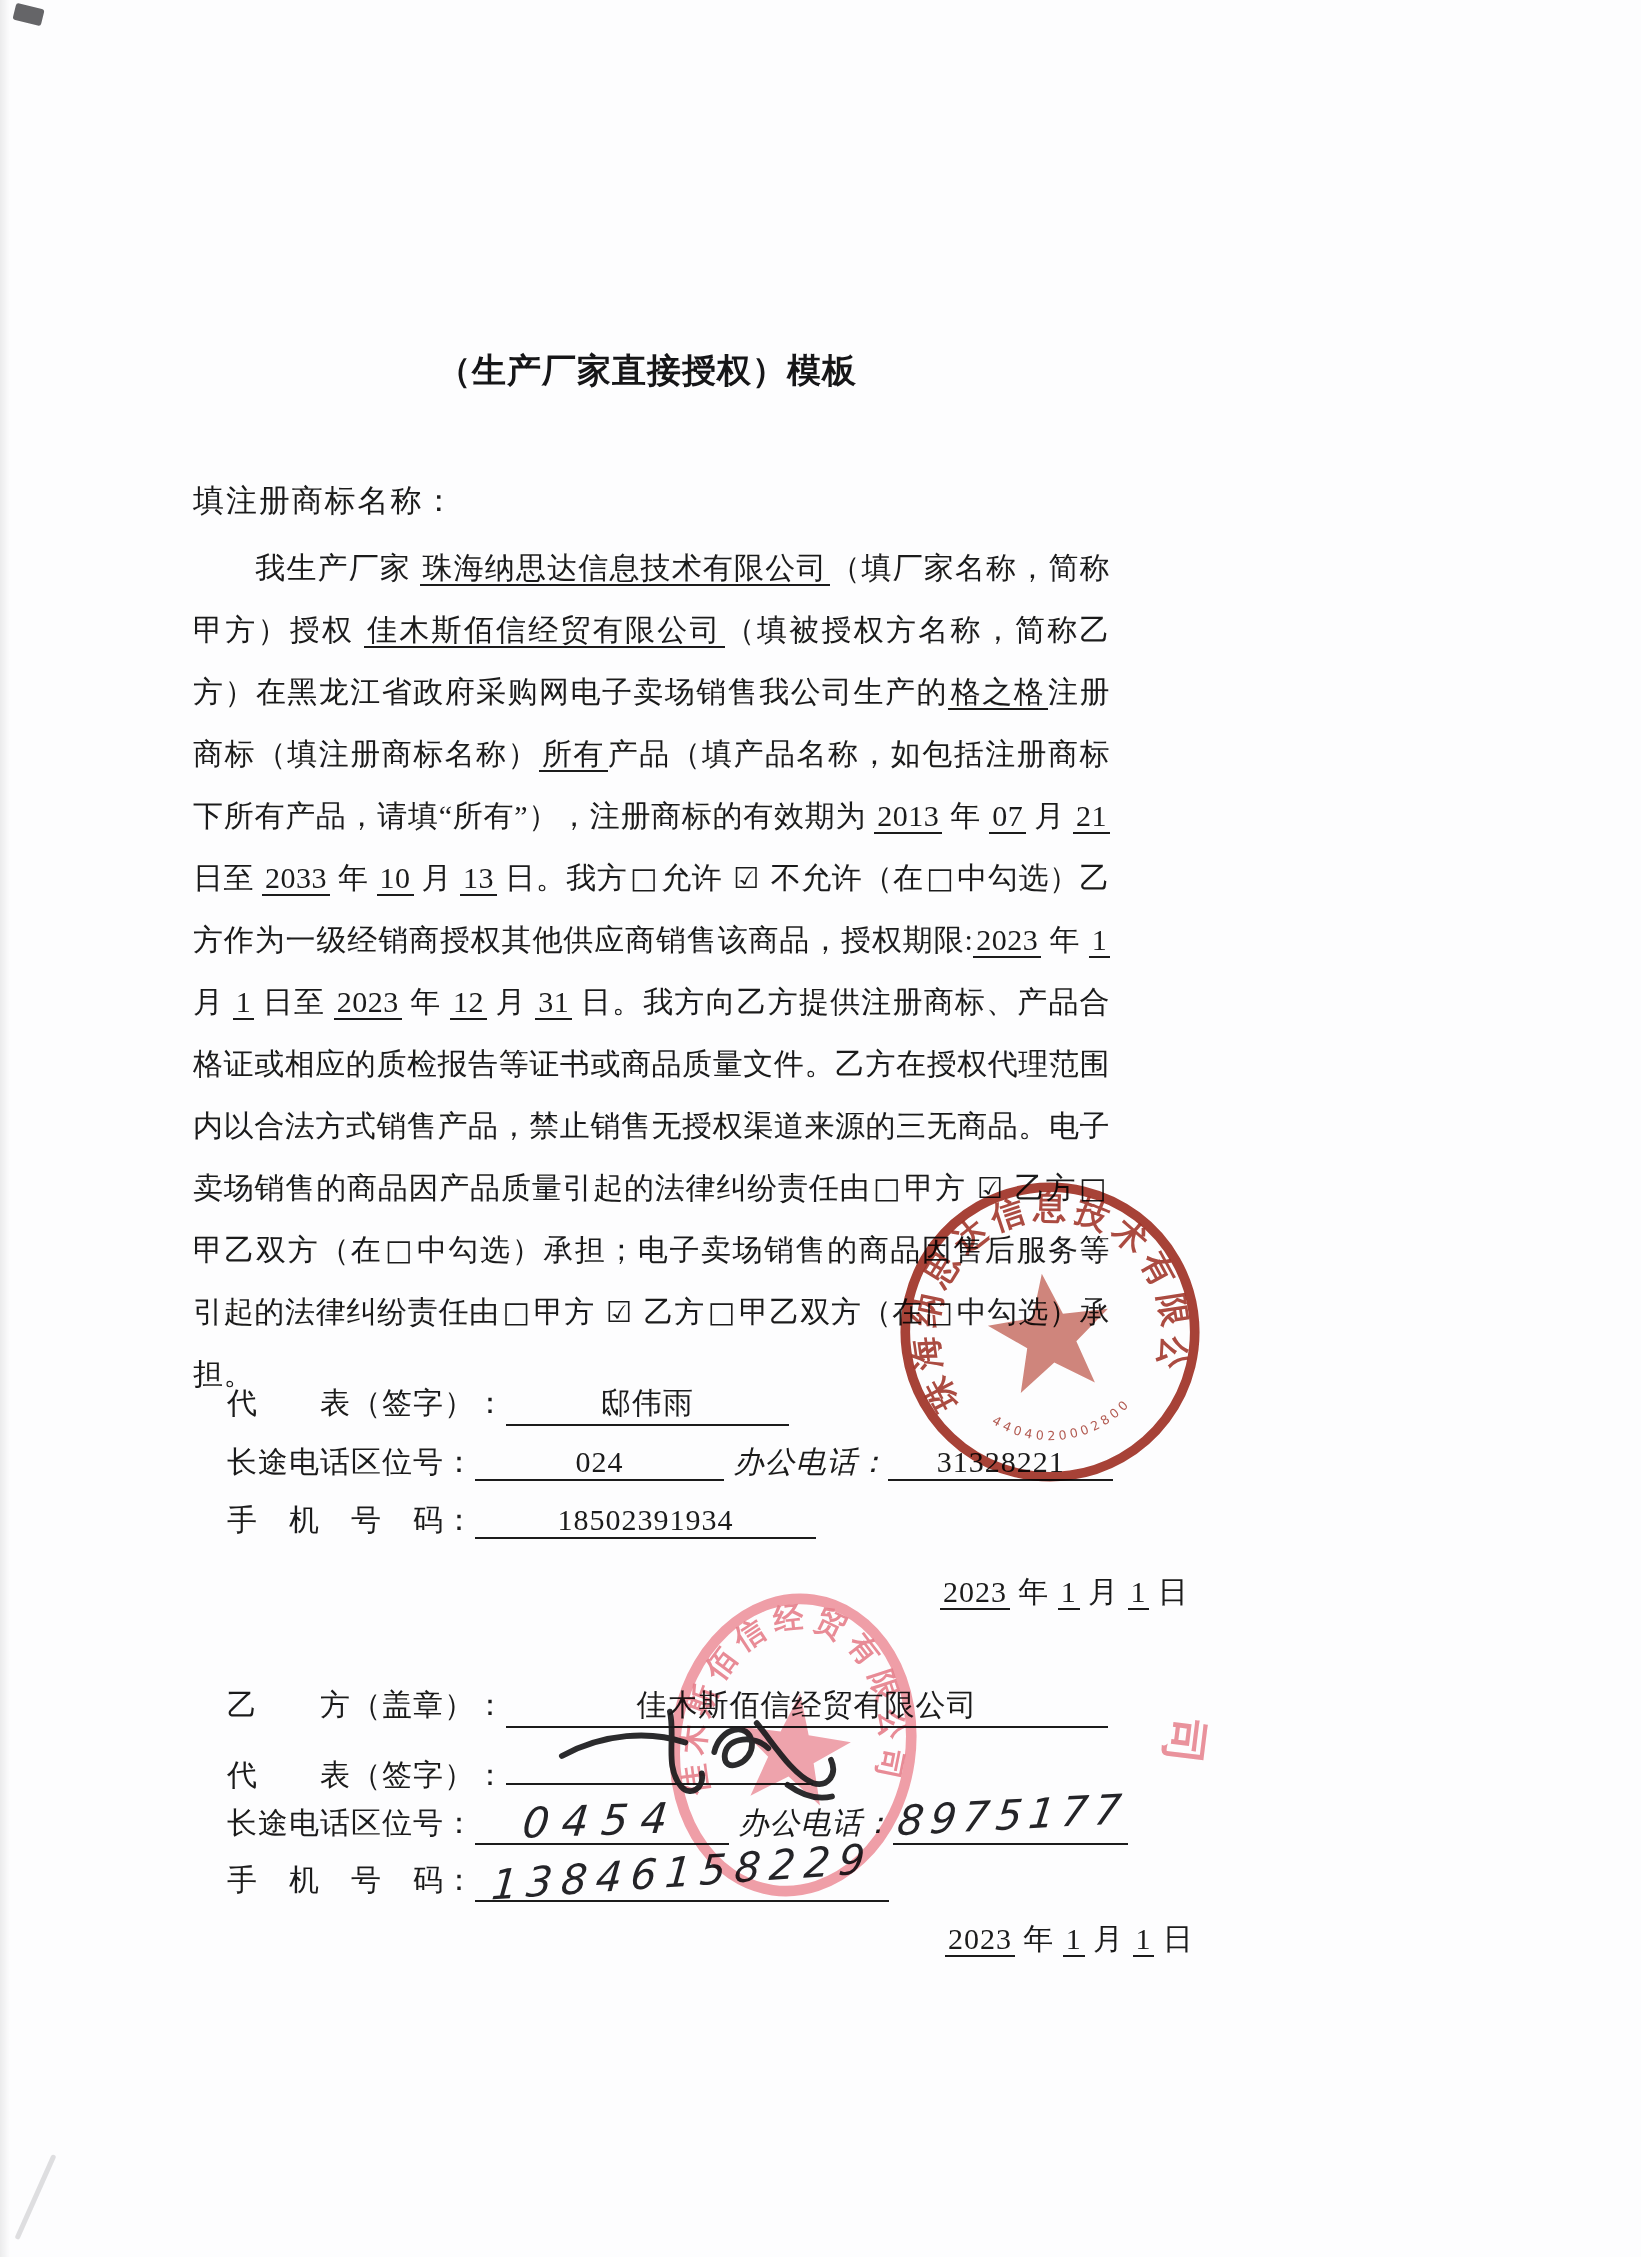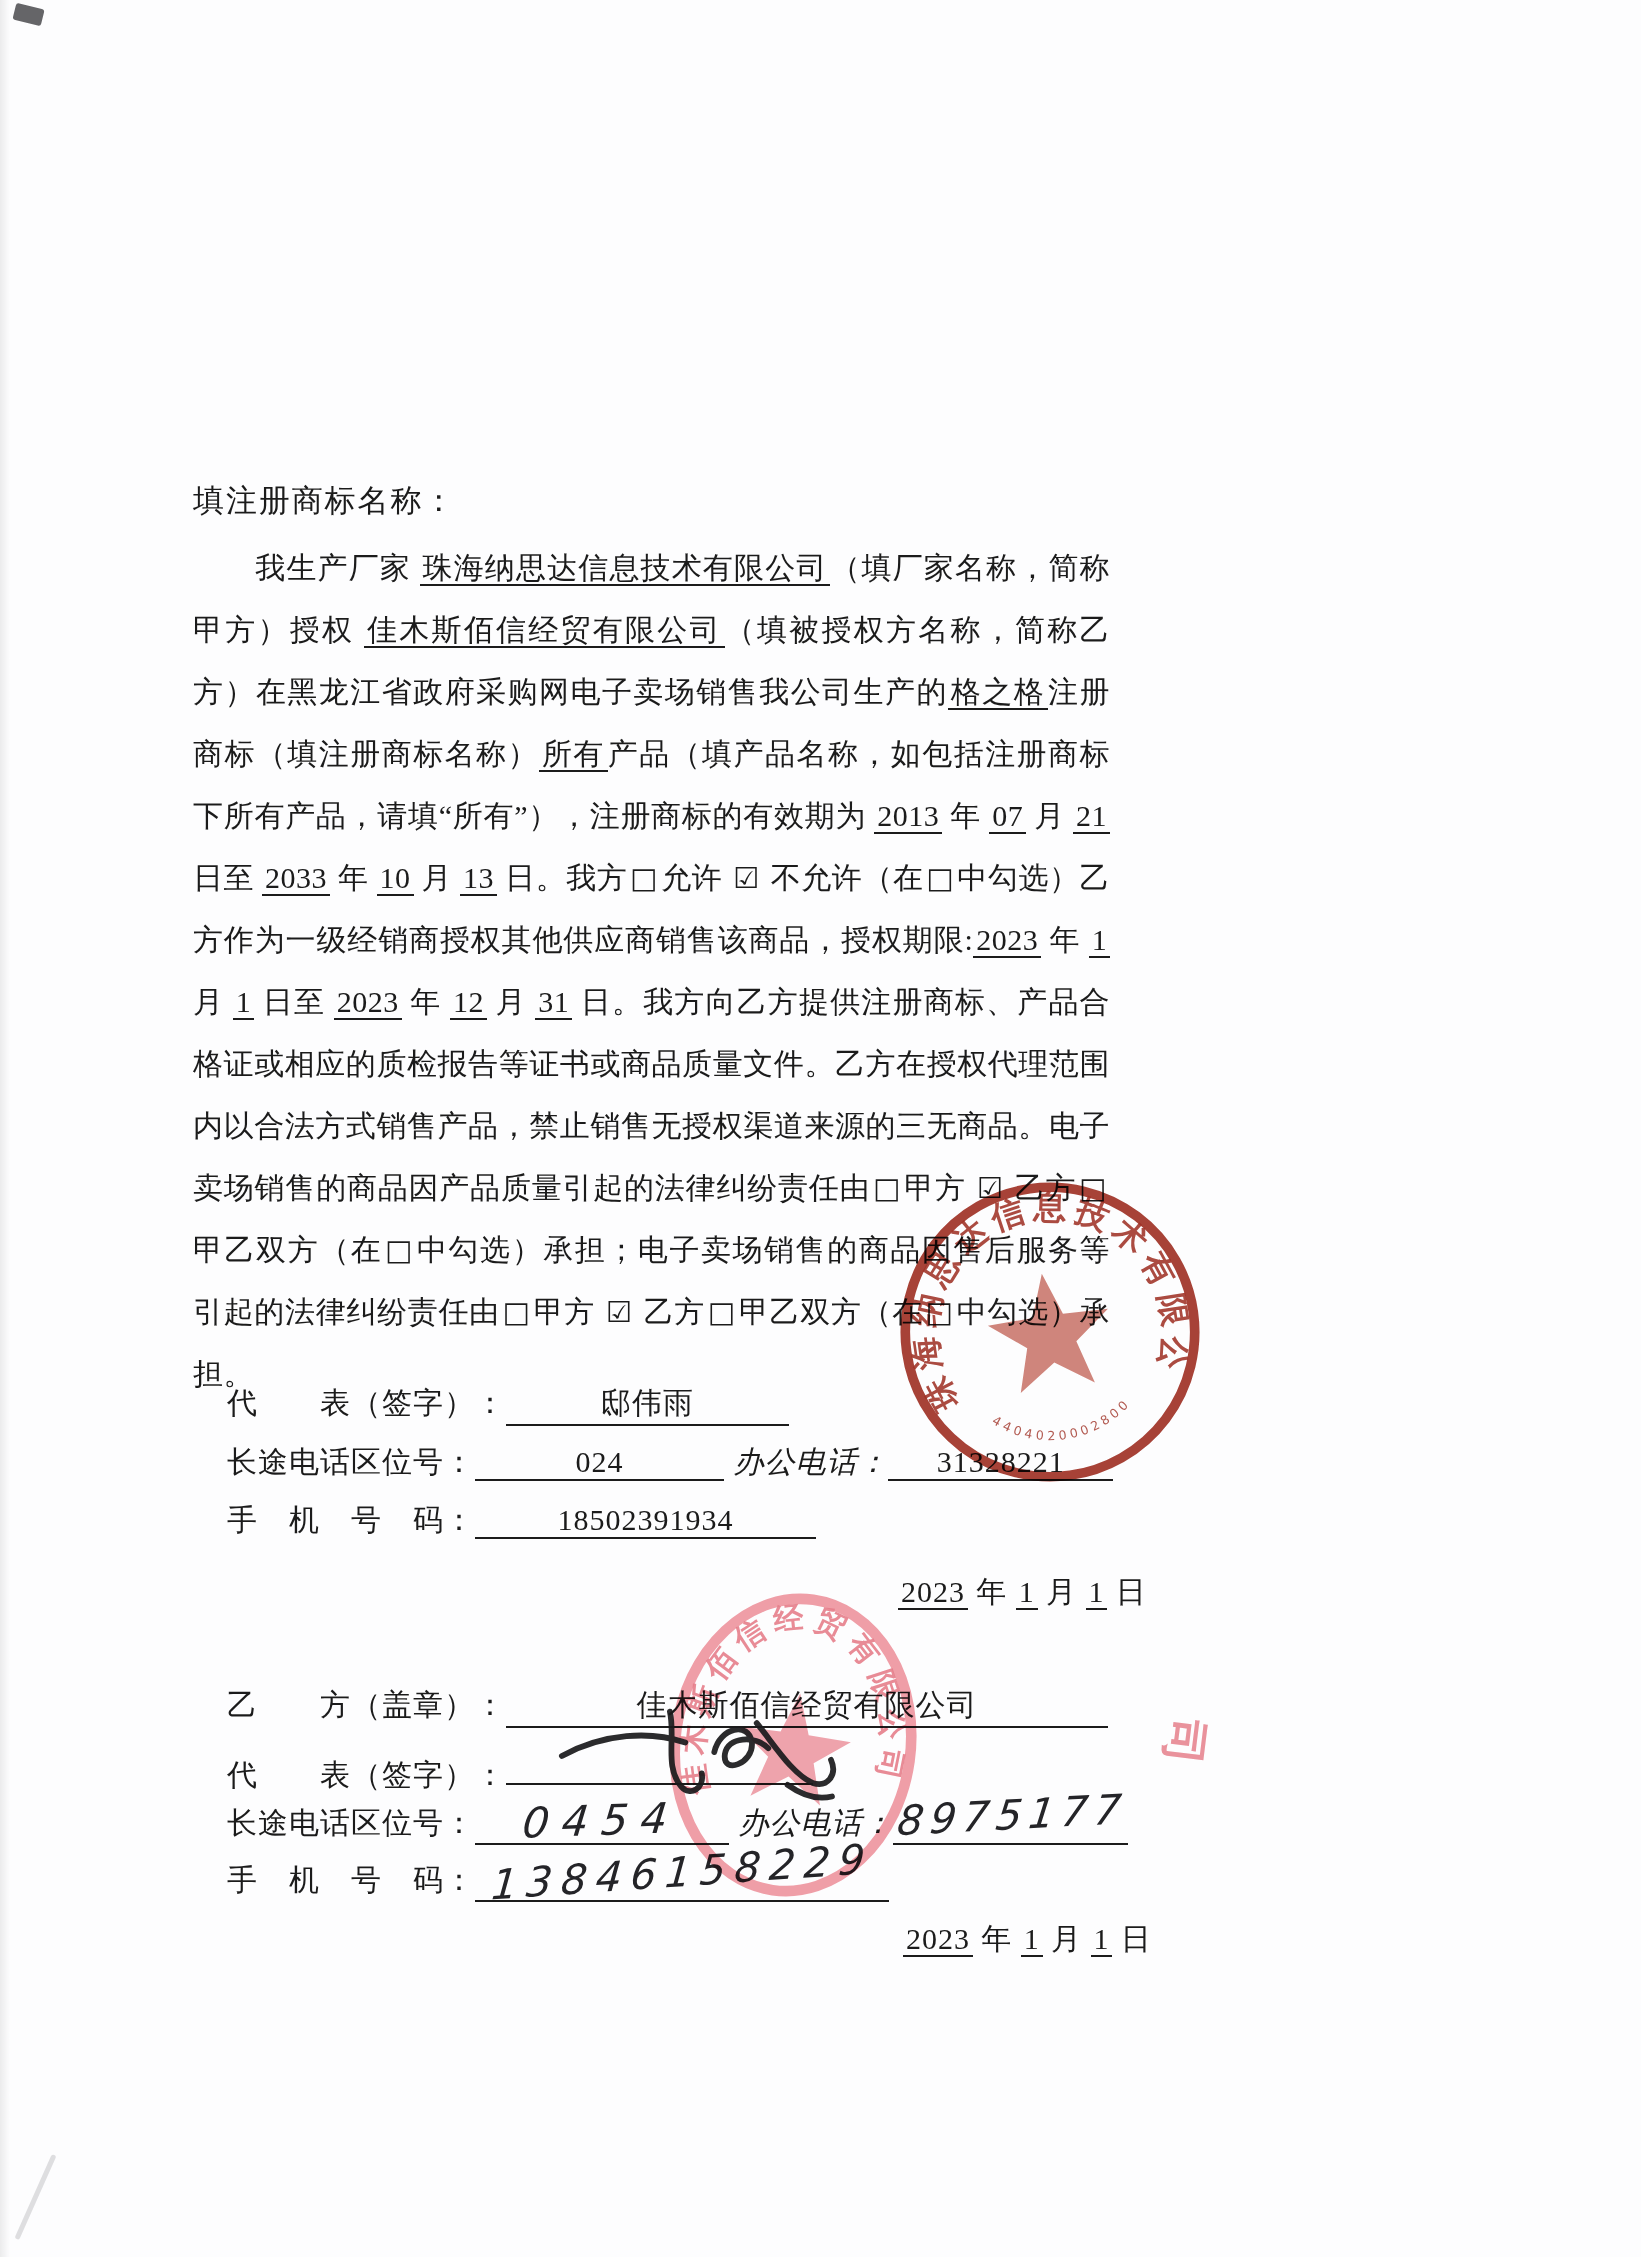--- a/index.html
+++ b/index.html
@@ -26,21 +26,21 @@
 
   #body-par{position:absolute;left:193px;top:537px;width:917px;font-size:30px;
             line-height:62px;text-align:justify;letter-spacing:0.5px;}
   .fill{border-bottom:2.9px solid #1c1c1c;padding:0 2.9px;}
   .cb{font-family:"DejaVu Sans","Liberation Sans",sans-serif;font-size:29px;padding:0 2.9px;}
 
   .row{position:absolute;display:flex;align-items:baseline;font-size:30px;
        white-space:nowrap;letter-spacing:1px;}
   .blank{display:inline-block;border-bottom:2.9px solid #1c1c1c;text-align:center;padding:0 3.9px;}
   .gap{display:inline-block;font-style:italic;}
-  .date{position:absolute;font-size:30px;letter-spacing:1px;}
+  .date{position:absolute;font-size:30px;letter-spacing:1px;margin-left:42px;}
   .hand{font-family:"DejaVu Sans","Liberation Sans",sans-serif;font-style:italic;
         display:inline-block;color:#242428;}
   .hand.ac{font-size:42px;letter-spacing:12.6px;transform:rotate(-2deg) skewX(-8deg) translateY(1.9px);}
   .hand.op{font-size:41px;letter-spacing:6.8px;transform:rotate(-3deg) skewX(-10deg) translateY(-3.9px);}
   .hand.mb{font-size:41px;letter-spacing:8.7px;transform:rotate(-4deg) skewX(-9deg) translateY(-3.9px);}
 
   .stamp{position:absolute;mix-blend-mode:multiply;}
   #stampA{left:886px;top:1168px;transform:rotate(-8deg);}
   #stampB{left:658px;top:1581px;transform:rotate(8deg);}
   #signature{position:absolute;left:558px;top:1692px;z-index:5;}
@@ -49,20 +49,21 @@
          transform:rotate(97deg);mix-blend-mode:multiply;}
 </style>
 </head>
 <body>
 
 <div id="canvas">
   <div class="speck"></div>
   <div class="streak"></div>
   <div class="edge"></div>
 
+  <div class="t2">（生产厂家直接授权）模板</div>
 
   <div class="salut">填注册商标名称：</div>
 
   <div id="body-par"><span>　　我生产厂家 </span><span class="fill">珠海纳思达信息技术有限公司</span><span>（填厂家名称，简称甲方）授权 </span><span class="fill">佳木斯佰信经贸有限公司</span><span>（填被授权方名称，简称乙方）在黑龙江省政府采购网电子卖场销售我公司生产的</span><span class="fill">格之格</span><span>注册商标（填注册商标名称）</span><span class="fill">所有</span><span>产品（填产品名称，如包括注册商标下所有产品，请填“所有”），注册商标的有效期为 </span><span class="fill">2013</span><span> 年 </span><span class="fill">07</span><span> 月 </span><span class="fill">21</span><span> 日至 </span><span class="fill">2033</span><span> 年 </span><span class="fill">10</span><span> 月 </span><span class="fill">13</span><span> 日。我方</span><span class="cb">□</span><span>允许 </span><span class="cb">☑</span><span> 不允许（在</span><span class="cb">□</span><span>中勾选）乙方作为一级经销商授权其他供应商销售该商品，授权期限:</span><span class="fill">2023</span><span> 年 </span><span class="fill">1</span><span> 月 </span><span class="fill">1</span><span> 日至 </span><span class="fill">2023</span><span> 年 </span><span class="fill">12</span><span> 月 </span><span class="fill">31</span><span> 日。我方向乙方提供注册商标、产品合格证或相应的质检报告等证书或商品质量文件。乙方在授权代理范围内以合法方式销售产品，禁止销售无授权渠道来源的三无商品。电子卖场销售的商品因产品质量引起的法律纠纷责任由</span><span class="cb">□</span><span>甲方 </span><span class="cb">☑</span><span> 乙方</span><span class="cb">□</span><span>甲乙双方（在</span><span class="cb">□</span><span>中勾选）承担；电子卖场销售的商品因售后服务等引起的法律纠纷责任由</span><span class="cb">□</span><span>甲方 </span><span class="cb">☑</span><span> 乙方</span><span class="cb">□</span><span>甲乙双方（在</span><span class="cb">□</span><span>中勾选）承担。</span></div>
 
   <div class="row" style="left:227px;top:1383px">
     <span class="lbl">代　　表（签字）：</span>
     <span class="blank" style="width:275px">邸伟雨</span>
   </div>
   <div class="row" style="left:227px;top:1442px">

